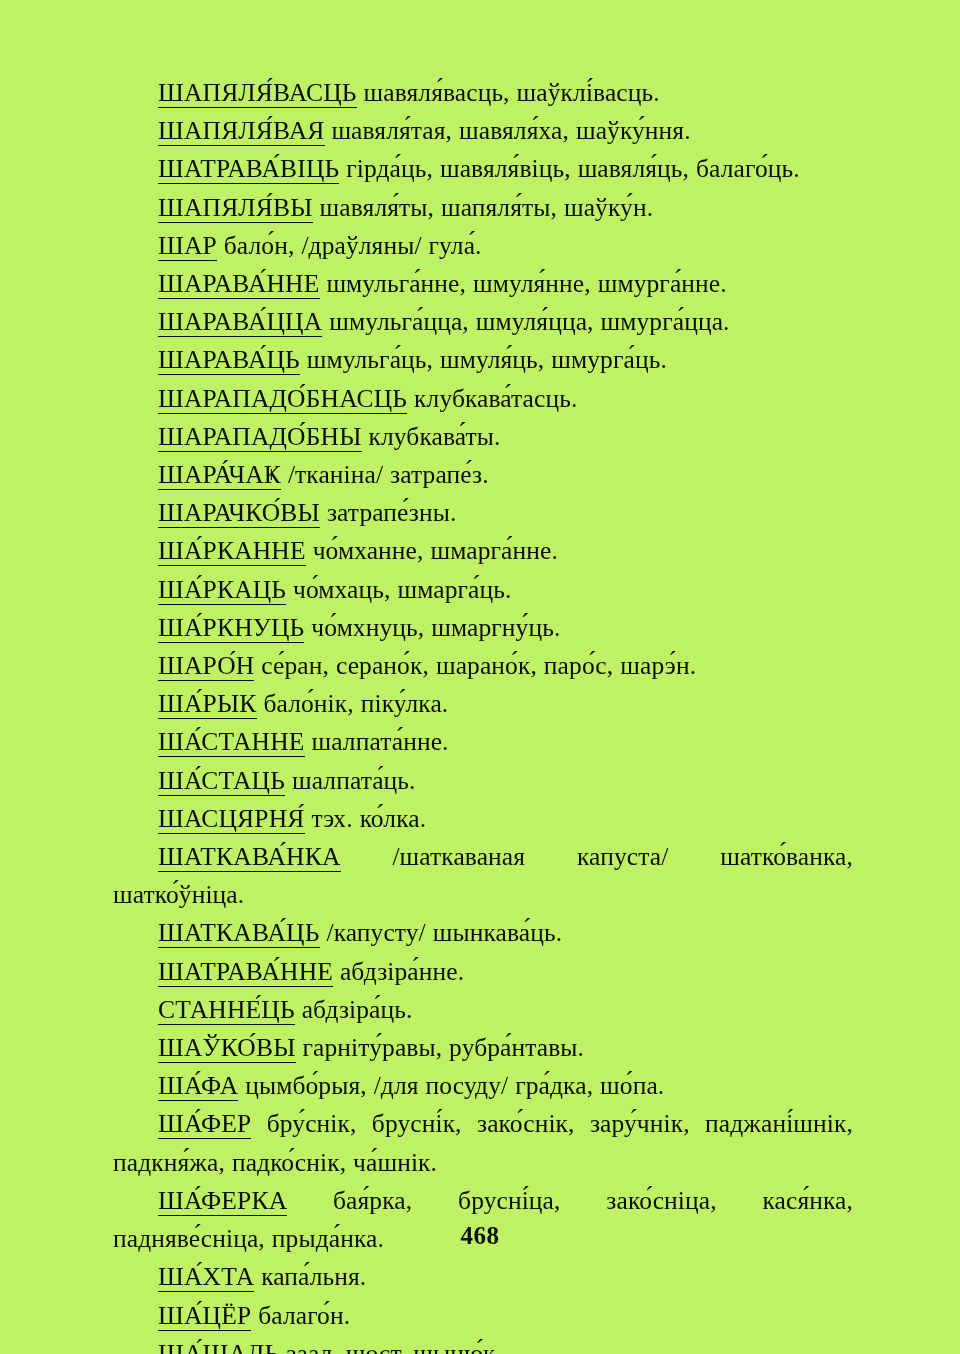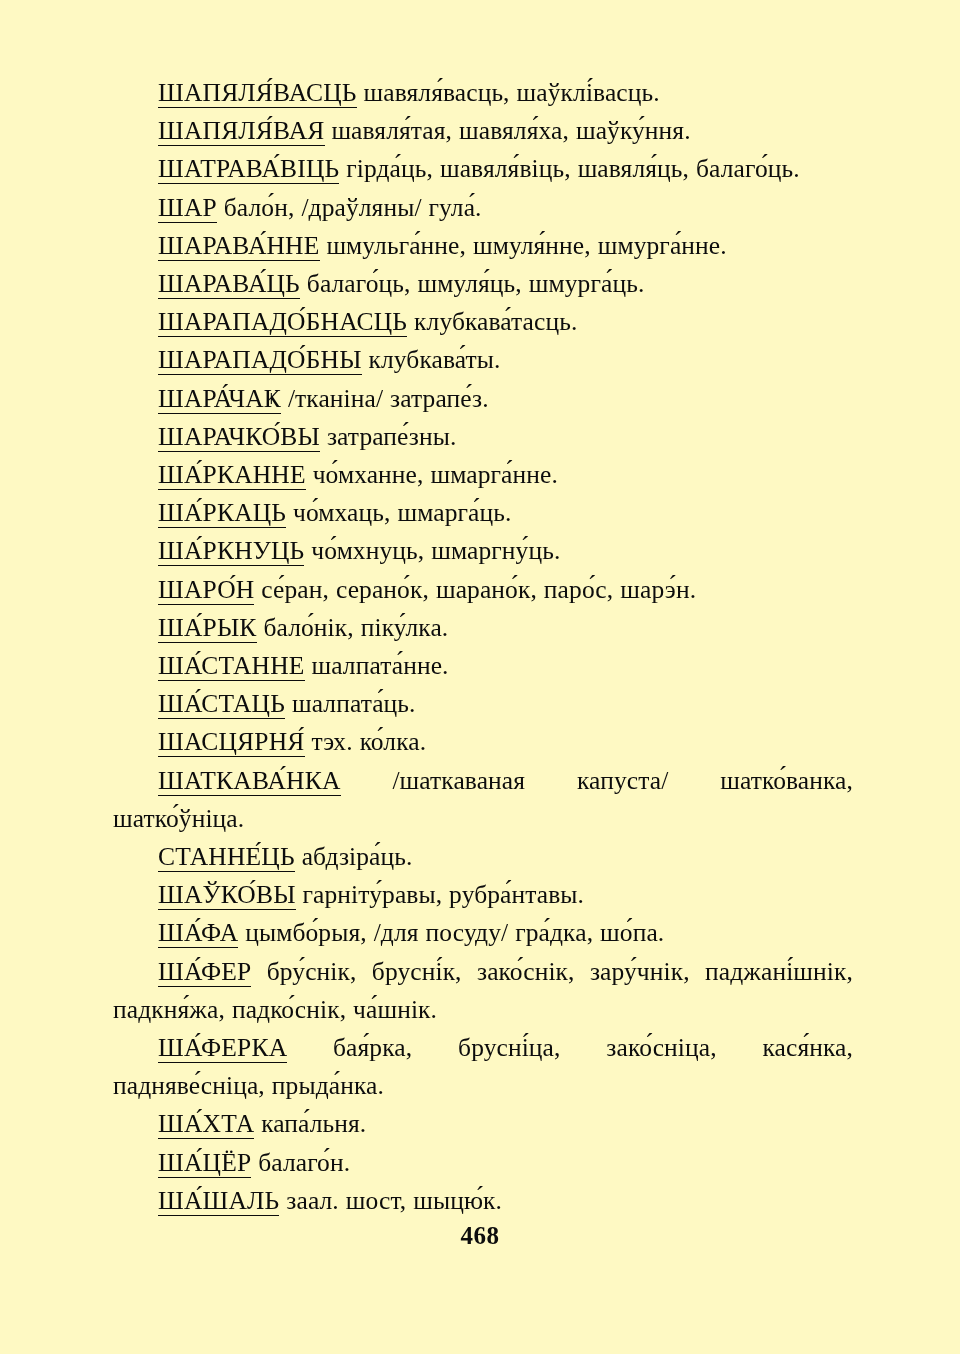--- a/index.html
+++ b/index.html
@@ -17,21 +17,21 @@
     color: #0d0d0d;
     -webkit-font-smoothing: antialiased;
   }
 
   .page {
     position: absolute;
     left: 0;
     top: 0;
     width: 960px;
     height: 1354px;
-    background: #fef9c3;
+    background: #bef264;
   }
 
   .text-column {
     position: absolute;
     left: 113px;
     top: 74px;
     width: 740px;
   }
 
   
@@ -81,36 +81,40 @@
 </style>
 </head>
 <body>
 
 <div class="page">
 
   <div class="text-column" id="entry-list">
       <p class="entry single"><span class="headword">ШАПЯЛЯ́ВАСЦЬ</span> <span class="gloss">шавяля́васць, шаўклі́васць.</span></p>
       <p class="entry single"><span class="headword">ШАПЯЛЯ́ВАЯ</span> <span class="gloss">шавяля́тая, шавяля́ха, шаўку́ння.</span></p>
       <p class="entry single"><span class="headword">ШАТРАВА́ВІЦЬ</span> <span class="gloss">гірда́ць, шавяля́віць, шавяля́ць, балаго́ць.</span></p>
+      <p class="entry single"><span class="headword">ШАПЯЛЯ́ВЫ</span> <span class="gloss">шавяля́ты, шапяля́ты, шаўку́н.</span></p>
       <p class="entry single"><span class="headword">ШАР</span> <span class="gloss">бало́н, /<span class="italic">драўляны</span>/ гула́.</span></p>
       <p class="entry single"><span class="headword">ШАРАВА́ННЕ</span> <span class="gloss">шмульга́нне, шмуля́нне, шмурга́нне.</span></p>
-      <p class="entry single"><span class="headword">ШАРАВА́ЦЬ</span> <span class="gloss">балаго́ць, шмуля́ць, шмурга́ць.</span></p>
+      <p class="entry single"><span class="headword">ШАРАВА́ЦЦА</span> <span class="gloss">шмульга́цца, шмуля́цца, шмурга́цца.</span></p>
+      <p class="entry single"><span class="headword">ШАРАВА́ЦЬ</span> <span class="gloss">шмульга́ць, шмуля́ць, шмурга́ць.</span></p>
       <p class="entry single"><span class="headword">ШАРАПАДО́БНАСЦЬ</span> <span class="gloss">клубкава́тасць.</span></p>
       <p class="entry single"><span class="headword">ШАРАПАДО́БНЫ</span> <span class="gloss">клубкава́ты.</span></p>
       <p class="entry single"><span class="headword">ШАРА́ЧАҜ</span> <span class="gloss">/<span class="italic">тканіна</span>/ затрапе́з.</span></p>
       <p class="entry single"><span class="headword">ШАРАЧКО́ВЫ</span> <span class="gloss">затрапе́зны.</span></p>
       <p class="entry single"><span class="headword">ША́РКАННЕ</span> <span class="gloss">чо́мханне, шмарга́нне.</span></p>
       <p class="entry single"><span class="headword">ША́РКАЦЬ</span> <span class="gloss">чо́мхаць, шмарга́ць.</span></p>
       <p class="entry single"><span class="headword">ША́РКНУЦЬ</span> <span class="gloss">чо́мхнуць, шмаргну́ць.</span></p>
       <p class="entry single"><span class="headword">ШАРО́Н</span> <span class="gloss">се́ран, серано́к, шарано́к, паро́с, шарэ́н.</span></p>
       <p class="entry single"><span class="headword">ША́РЫК</span> <span class="gloss">бало́нік, піку́лка.</span></p>
       <p class="entry single"><span class="headword">ША́СТАННЕ</span> <span class="gloss">шалпата́нне.</span></p>
       <p class="entry single"><span class="headword">ША́СТАЦЬ</span> <span class="gloss">шалпата́ць.</span></p>
       <p class="entry single"><span class="headword">ШАСЦЯРНЯ́</span> <span class="gloss"><span class="italic">тэх.</span> ко́лка.</span></p>
       <p class="entry"><span class="headword">ШАТКАВА́НКА</span> <span class="gloss">/<span class="italic">шаткаваная капуста</span>/ шатко́ванка, шатко́ўніца.</span></p>
+      <p class="entry single"><span class="headword">ШАТКАВА́ЦЬ</span> <span class="gloss">/<span class="italic">капусту</span>/ шынкава́ць.</span></p>
+      <p class="entry single"><span class="headword">ШАТРАВА́ННЕ</span> <span class="gloss">абдзіра́нне.</span></p>
       <p class="entry single"><span class="headword">СТАННЕ́ЦЬ</span> <span class="gloss">абдзіра́ць.</span></p>
       <p class="entry single"><span class="headword">ШАЎКО́ВЫ</span> <span class="gloss">гарніту́равы, рубра́нтавы.</span></p>
       <p class="entry single"><span class="headword">ША́ФА</span> <span class="gloss">цымбо́рыя, /<span class="italic">для посуду</span>/ гра́дка, шо́па.</span></p>
       <p class="entry"><span class="headword">ША́ФЕР</span> <span class="gloss">бру́снік, брусні́к, зако́снік, зару́чнік, паджані́шнік, падкня́жа, падко́снік, ча́шнік.</span></p>
       <p class="entry"><span class="headword">ША́ФЕРКА</span> <span class="gloss">бая́рка, брусні́ца, зако́сніца, кася́нка, падняве́сніца, прыда́нка.</span></p>
       <p class="entry single"><span class="headword">ША́ХТА</span> <span class="gloss">капа́льня.</span></p>
       <p class="entry single"><span class="headword">ША́ЦЁР</span> <span class="gloss">балаго́н.</span></p>
       <p class="entry single"><span class="headword">ША́ШАЛЬ</span> <span class="gloss"><span class="italic">заал.</span> шост, шыцю́к.</span></p>
     </div>
 

